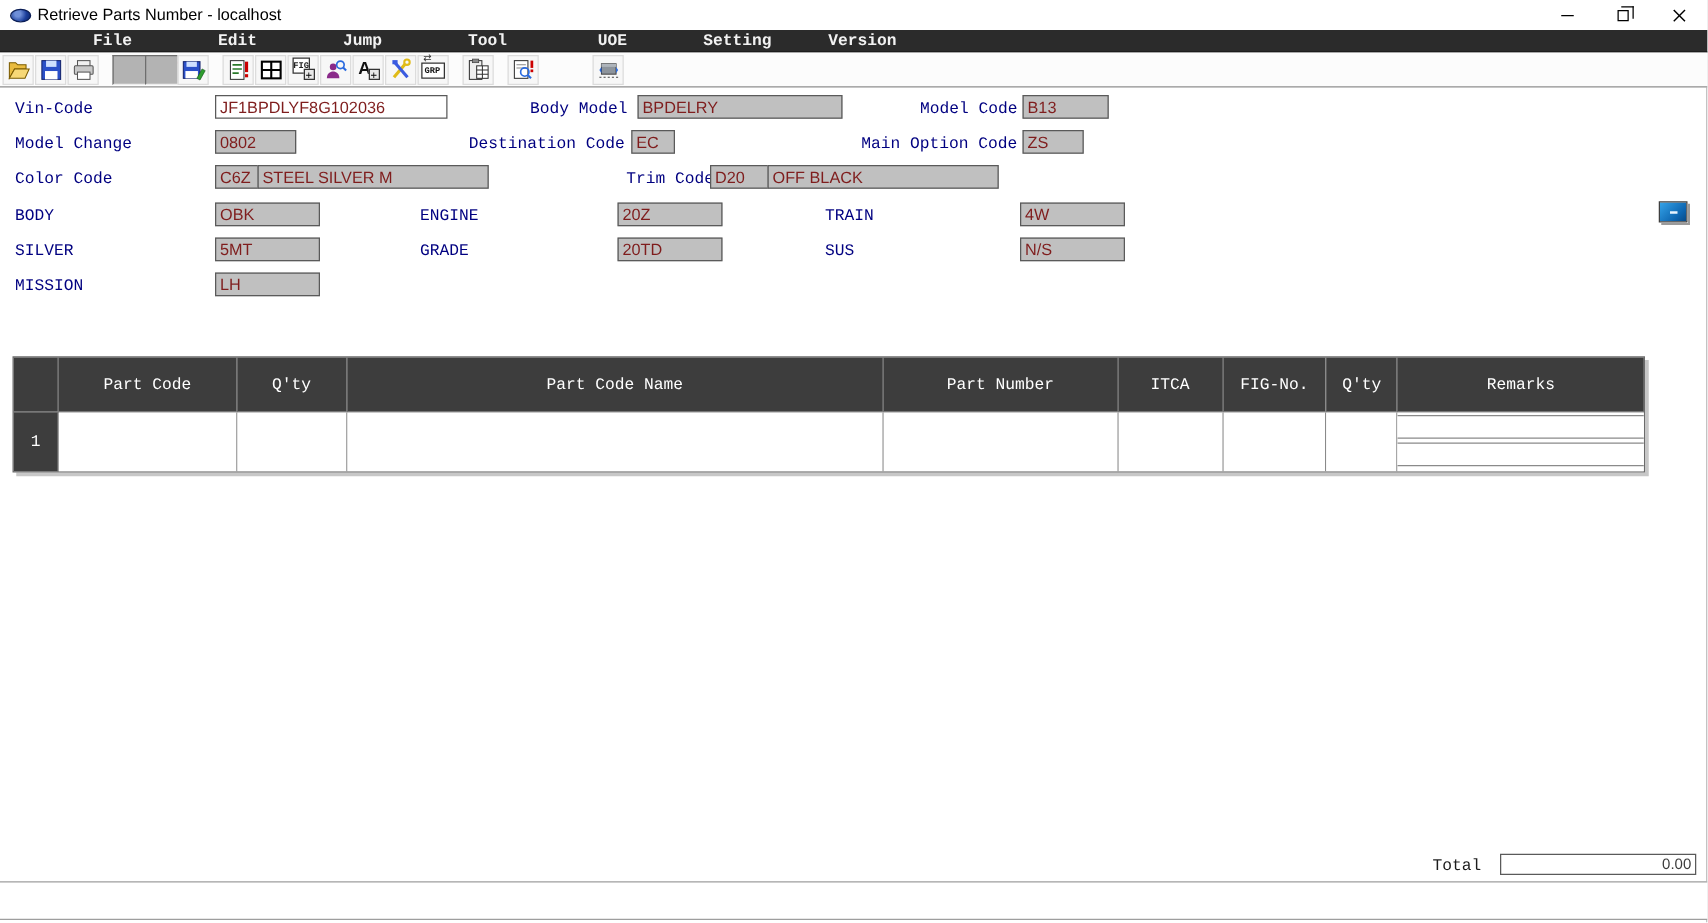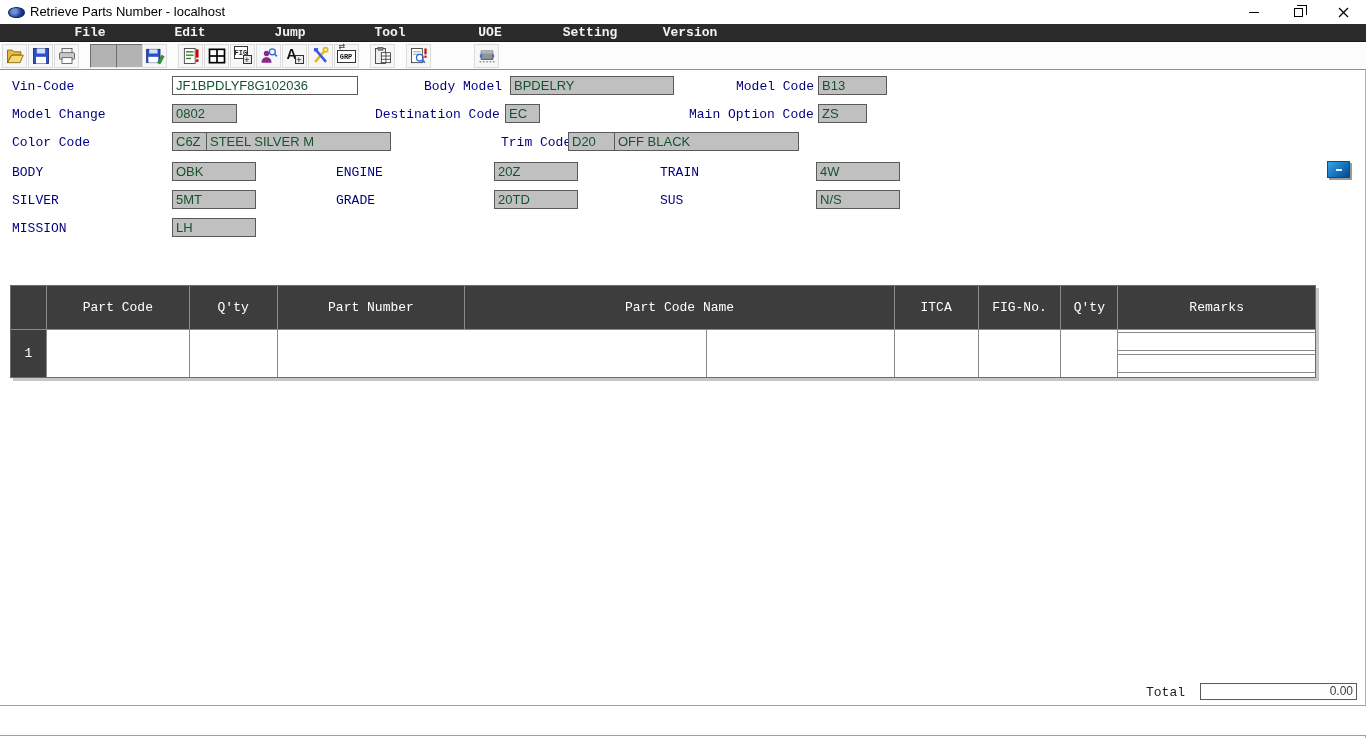--- a/index.html
+++ b/index.html
@@ -33,21 +33,21 @@
   .tbtn { position:absolute; top:2px; width:25px; height:24px; background:#f7f7f7;
           border:1px solid #dcdcdc; display:flex; align-items:center; justify-content:center; }
   .tbtn.pressed { background:#b3b3b3; border-color:#6e6e6e #ededed #ededed #6e6e6e;padding-left:32px; }
   .tbtn svg { display:block; }
   .mini { font-family:"Liberation Mono", monospace; line-height:1; }
 
   
   .lbl { position:absolute; font-family:"Liberation Mono", monospace; font-size:13px;
          color:#000080; white-space:pre; }
   .fld { position:absolute; height:19px; background:#c0c0c0; border:1px solid #5a5a5a;
-         font-size:13px; color:#14532d; line-height:17px; padding-left:3px; white-space:nowrap; overflow:hidden; }
+         font-size:13px; color:#7f1d1d; line-height:17px; padding-left:3px; white-space:nowrap; overflow:hidden; }
   .fld.white { background:#fff; font-family:"Liberation Sans", sans-serif; }
   input.fld { outline:none; }
 
   .blue-mini { position:absolute; left:1327px; top:161px; width:23px; height:17px;
                background:linear-gradient(135deg,#35a3e8 0%, #0d65b0 70%, #084a86 100%);
                border:1px solid #3f3f3f; box-shadow:2px 2px 0 #9a9a9a; cursor:pointer; }
   .blue-mini::after { content:""; position:absolute; left:8px; top:7px; width:6px; height:2px; background:#e8f4ff; }
 
   
   .ptable { position:absolute; left:10px; top:285px; width:1306px; border:1px solid #6b6b6b;
@@ -269,22 +269,22 @@
   <div class="lbl" style="left:12px;top:221px">MISSION</div>
   <div class="fld" style="left:172px;top:218px;width:84px">LH</div>
 
   <div class="blue-mini"></div>
 
   <div class="ptable">
     <div class="trow">
       <div class="th" style="width:36px"></div>
       <div class="th" style="width:143px">Part Code</div>
       <div class="th" style="width:88px">Q'ty</div>
+      <div class="th" style="width:430px">Part Code Name</div>
       <div class="th" style="width:188px">Part Number</div>
-      <div class="th" style="width:430px">Part Code Name</div>
       <div class="th" style="width:84px">ITCA</div>
       <div class="th" style="width:83px">FIG-No.</div>
       <div class="th" style="width:57px">Q'ty</div>
       <div class="th" style="width:197px;border-right:none">Remarks</div>
     </div>
     <div class="trow">
       <div class="td rownum" style="width:36px">1</div>
       <div class="td" style="width:143px"></div>
       <div class="td" style="width:88px"></div>
       <div class="td" style="width:430px"></div>

